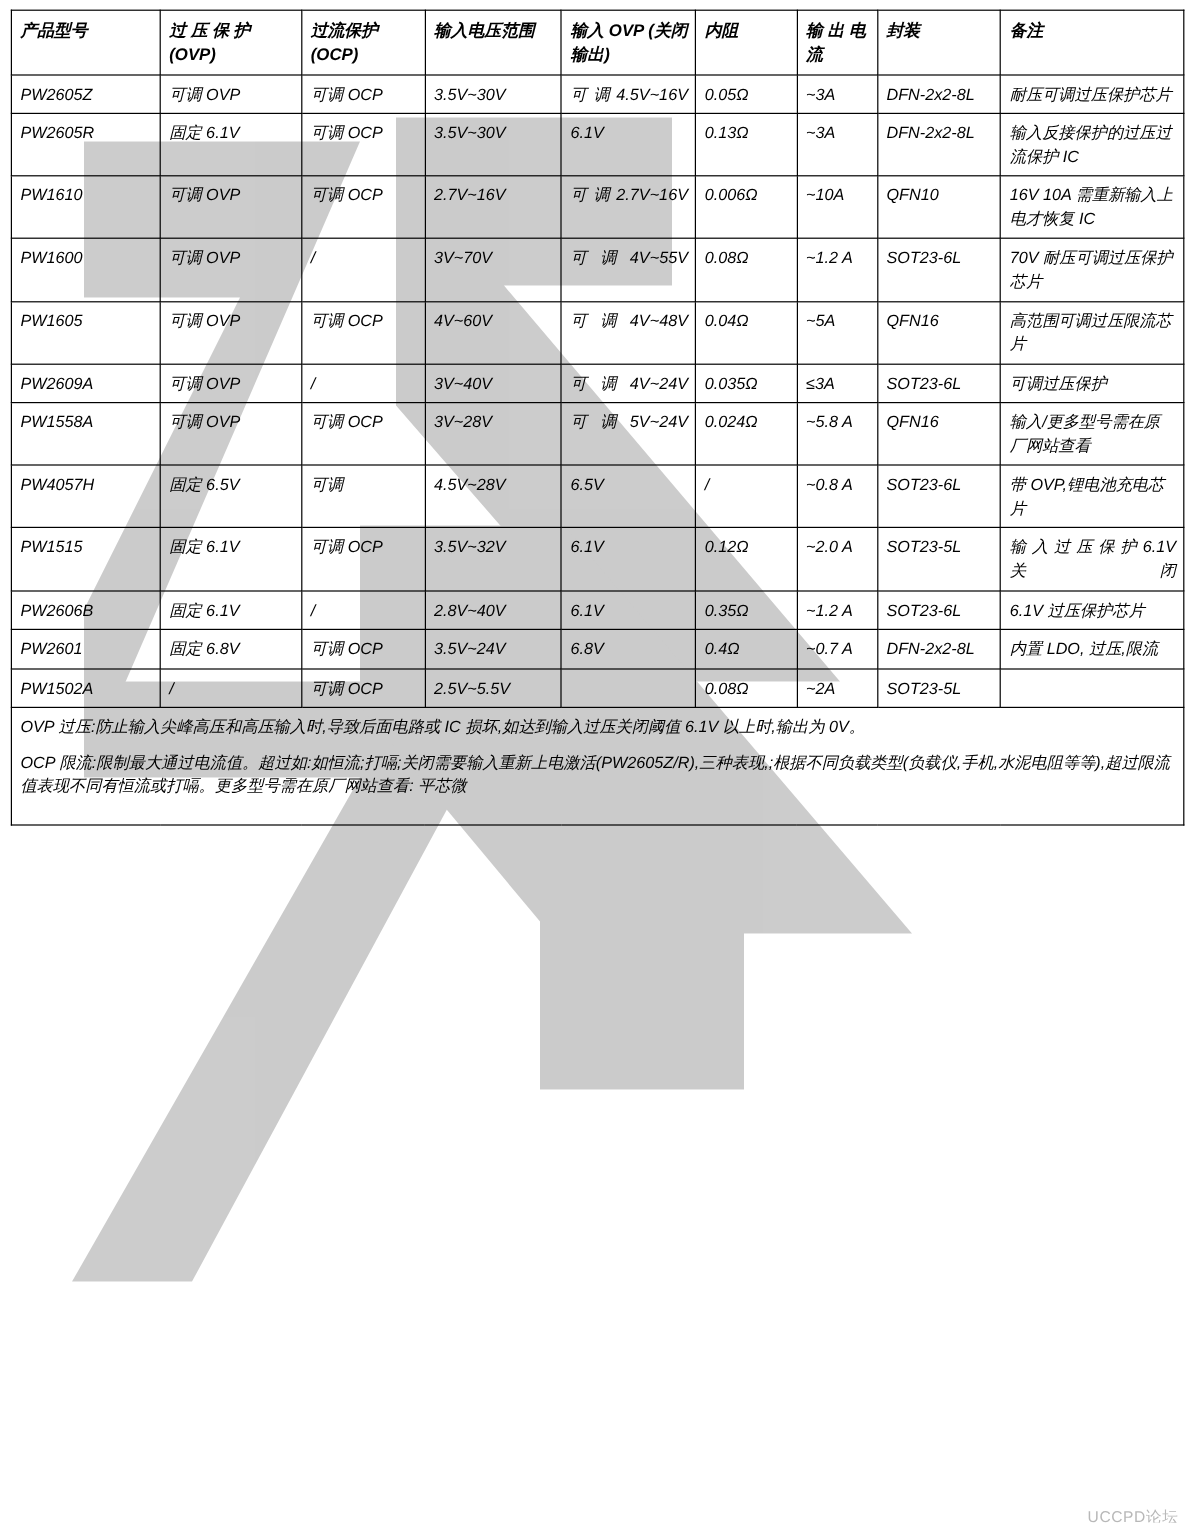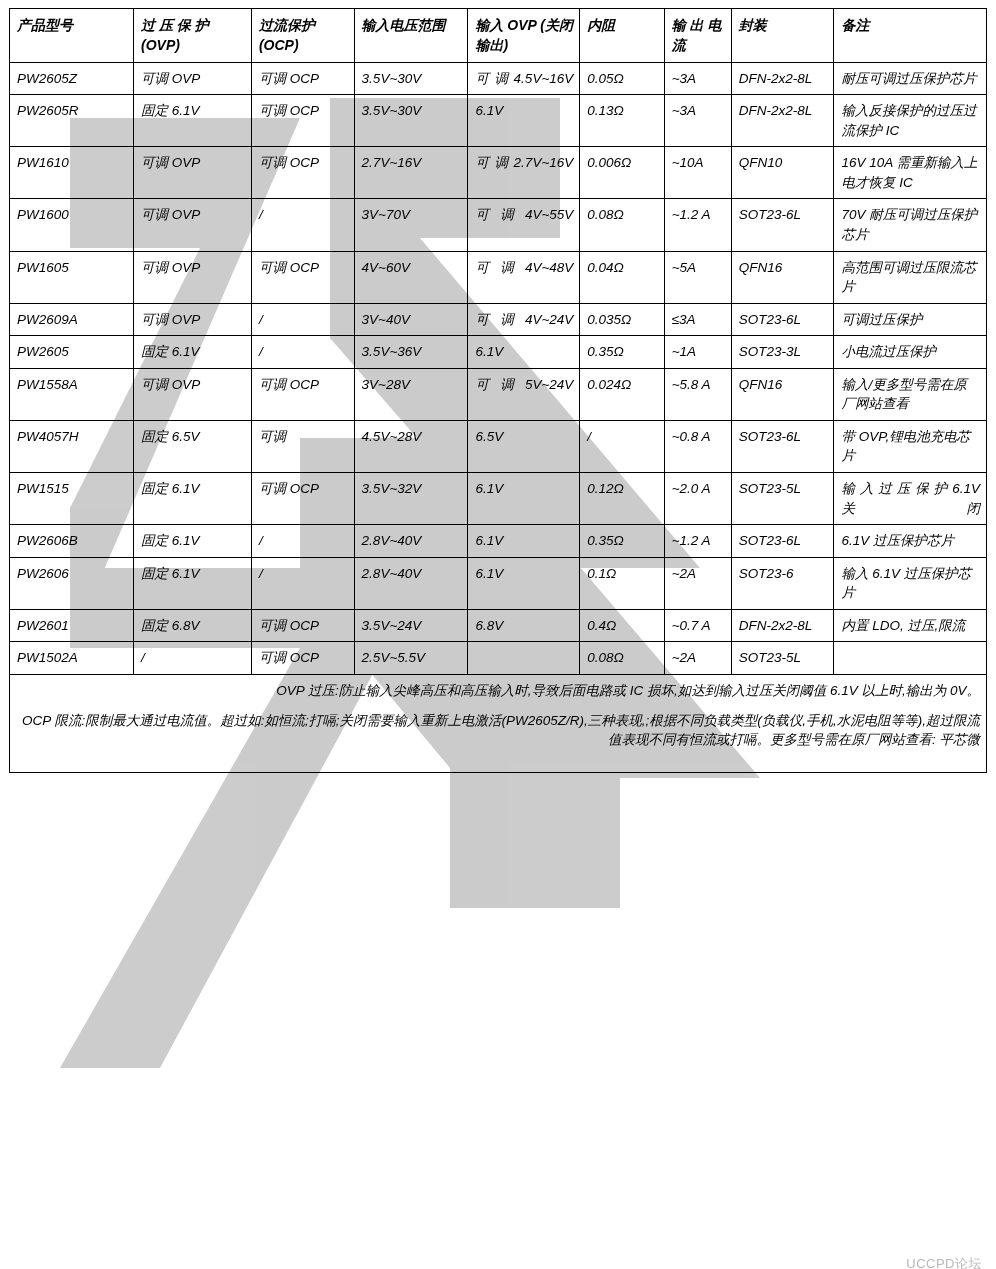--- a/index.html
+++ b/index.html
@@ -67,21 +67,20 @@
 
   
   .justify {
     text-align: justify;
     text-align-last: justify;
   }
   td.notes {
     font-size: 13px;
     line-height: 1.9;
     padding: 10px 10px 12px 10px;
-    text-align: right;
   }
   td.notes p {
     margin: 0 0 10px 0;
   }
   td.notes p:last-child {
     margin-bottom: 16px;
   }
   .footer-brand {
     position: absolute;
     right: 14px;
@@ -193,31 +192,20 @@
         <td>可调 OVP</td>
         <td>/</td>
         <td>3V~40V</td>
         <td class="justify">可 调 4V~24V</td>
         <td>0.035Ω</td>
         <td>≤3A</td>
         <td>SOT23-6L</td>
         <td>可调过压保护</td>
       </tr>
       <tr>
-        <td>PW2605</td>
-        <td>固定 6.1V</td>
-        <td>/</td>
-        <td>3.5V~36V</td>
-        <td>6.1V</td>
-        <td>0.35Ω</td>
-        <td>~1A</td>
-        <td>SOT23-3L</td>
-        <td>小电流过压保护</td>
-      </tr>
-      <tr>
         <td>PW1558A</td>
         <td>可调 OVP</td>
         <td>可调 OCP</td>
         <td>3V~28V</td>
         <td class="justify">可 调 5V~24V</td>
         <td>0.024Ω</td>
         <td>~5.8 A</td>
         <td>QFN16</td>
         <td>输入/更多型号需在原厂网站查看</td>
       </tr>
@@ -248,31 +236,20 @@
         <td>固定 6.1V</td>
         <td>/</td>
         <td>2.8V~40V</td>
         <td>6.1V</td>
         <td>0.35Ω</td>
         <td>~1.2 A</td>
         <td>SOT23-6L</td>
         <td>6.1V 过压保护芯片</td>
       </tr>
       <tr>
-        <td>PW2606</td>
-        <td>固定 6.1V</td>
-        <td>/</td>
-        <td>2.8V~40V</td>
-        <td>6.1V</td>
-        <td>0.1Ω</td>
-        <td>~2A</td>
-        <td>SOT23-6</td>
-        <td>输入 6.1V 过压保护芯片</td>
-      </tr>
-      <tr>
         <td>PW2601</td>
         <td>固定 6.8V</td>
         <td>可调 OCP</td>
         <td>3.5V~24V</td>
         <td>6.8V</td>
         <td>0.4Ω</td>
         <td>~0.7 A</td>
         <td>DFN-2x2-8L</td>
         <td>内置 LDO, 过压,限流</td>
       </tr>

